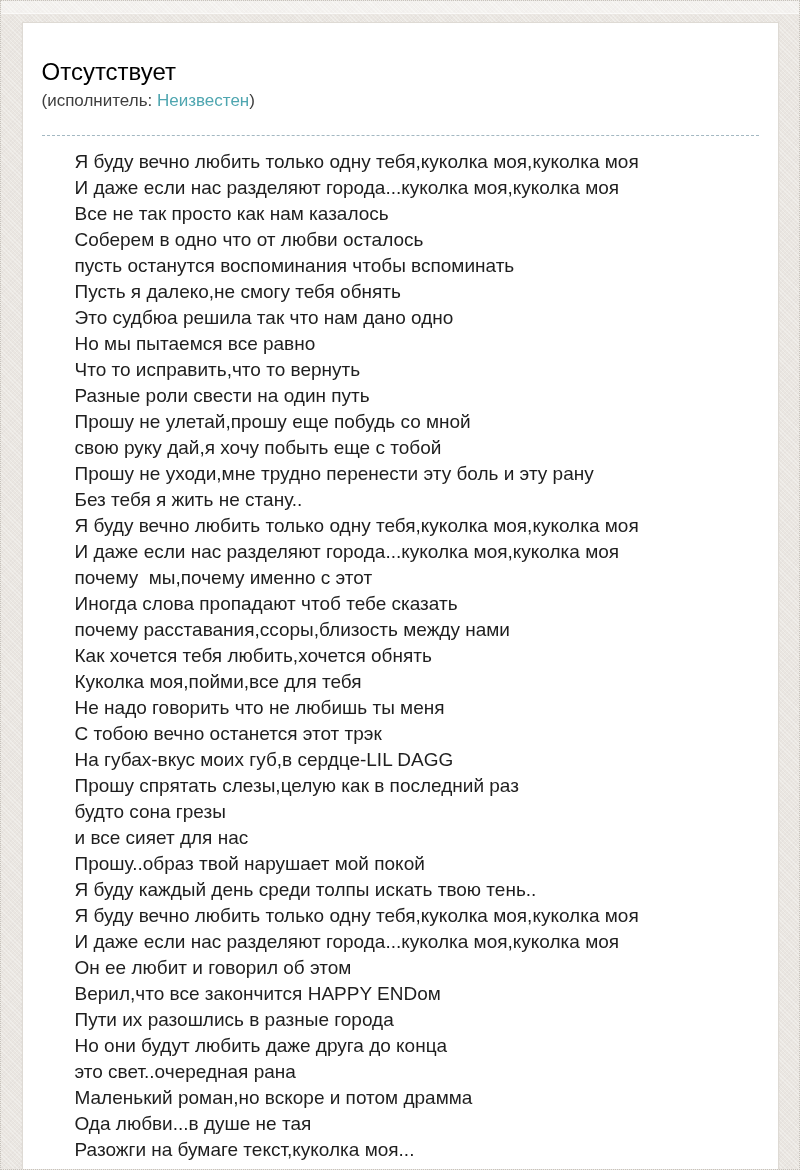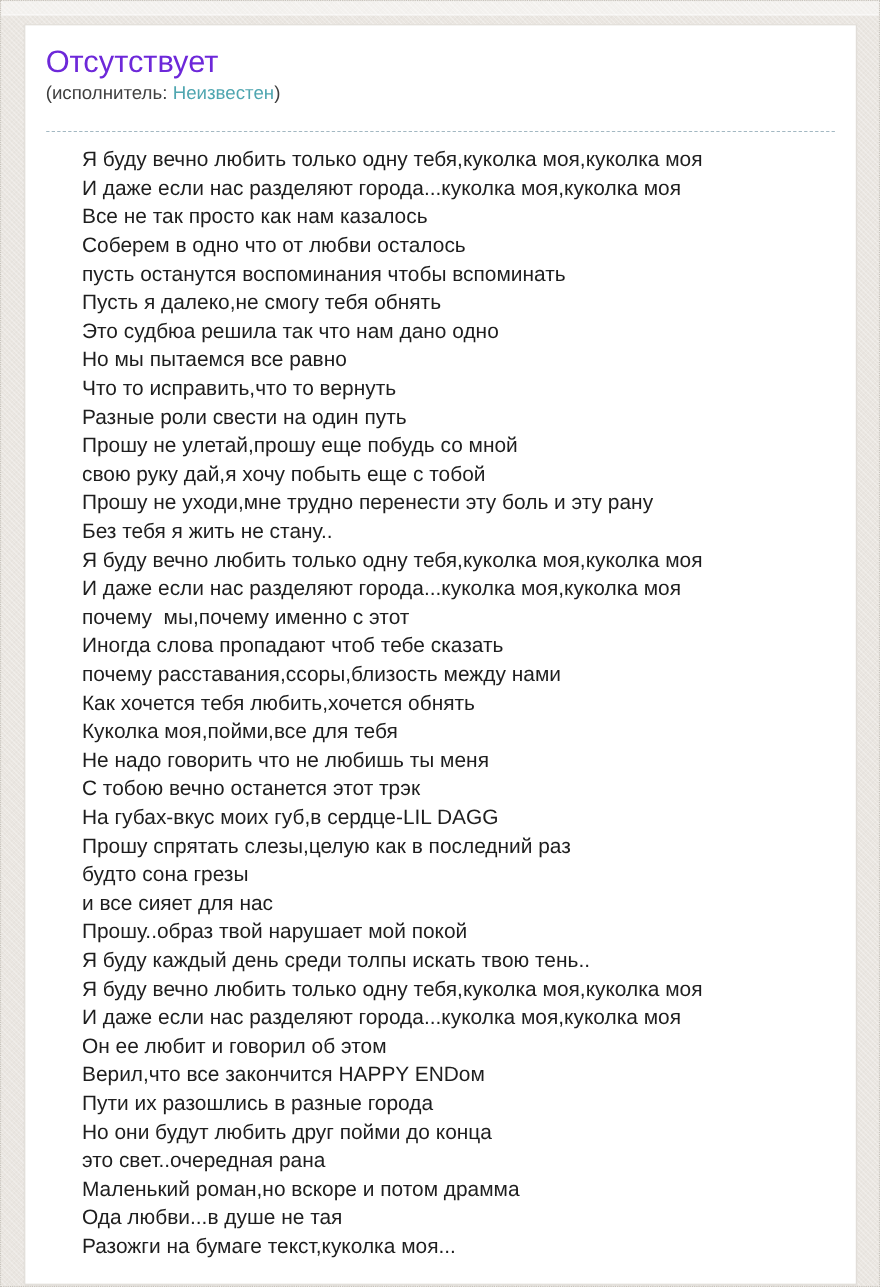--- a/index.html
+++ b/index.html
@@ -41,25 +41,25 @@
     width: 757px;
     min-height: 1127px;
     margin: 21px auto 0;
     box-sizing: border-box;
     background: #ffffff;
     border: 1px solid #dedad4;
     box-shadow: 0 1px 2px rgba(0,0,0,0.04);
     padding: 17px 19px 20px 19px;
   }
   .song-title {
-    margin: 0 0 2px 0;
-    font-size: 28px;
+    margin: 16px 0 2px 0;
+    font-size: 24px;
     line-height: 32px;
     font-weight: 400;
-    color: #6d28d9;
+    color: #000000;
   }
   .artist-line {
     font-size: 17px;
     line-height: 21px;
     color: #3e3e3e;
     padding-bottom: 24px;
     border-bottom: 1px dashed #a3b8c2;
   }
   .artist-link {
     color: #4fa6b0;
@@ -118,21 +118,21 @@
         <div class="line">Прошу спрятать слезы,целую как в последний раз</div>
         <div class="line">будто сона грезы</div>
         <div class="line">и все сияет для нас</div>
         <div class="line">Прошу..образ твой нарушает мой покой</div>
         <div class="line">Я буду каждый день среди толпы искать твою тень..</div>
         <div class="line">Я буду вечно любить только одну тебя,куколка моя,куколка моя</div>
         <div class="line">И даже если нас разделяют города...куколка моя,куколка моя</div>
         <div class="line">Он ее любит и говорил об этом</div>
         <div class="line">Верил,что все закончится HAPPY ENDом</div>
         <div class="line">Пути их разошлись в разные города</div>
-        <div class="line">Но они будут любить друг пойми до конца</div>
+        <div class="line">Но они будут любить даже друга до конца</div>
         <div class="line">это свет..очередная рана</div>
         <div class="line">Маленький роман,но вскоре и потом драмма</div>
         <div class="line">Ода любви...в душе не тая</div>
         <div class="line">Разожги на бумаге текст,куколка моя...</div>
       </div>
 
   </div>
 </div>
 
 </body></html>

